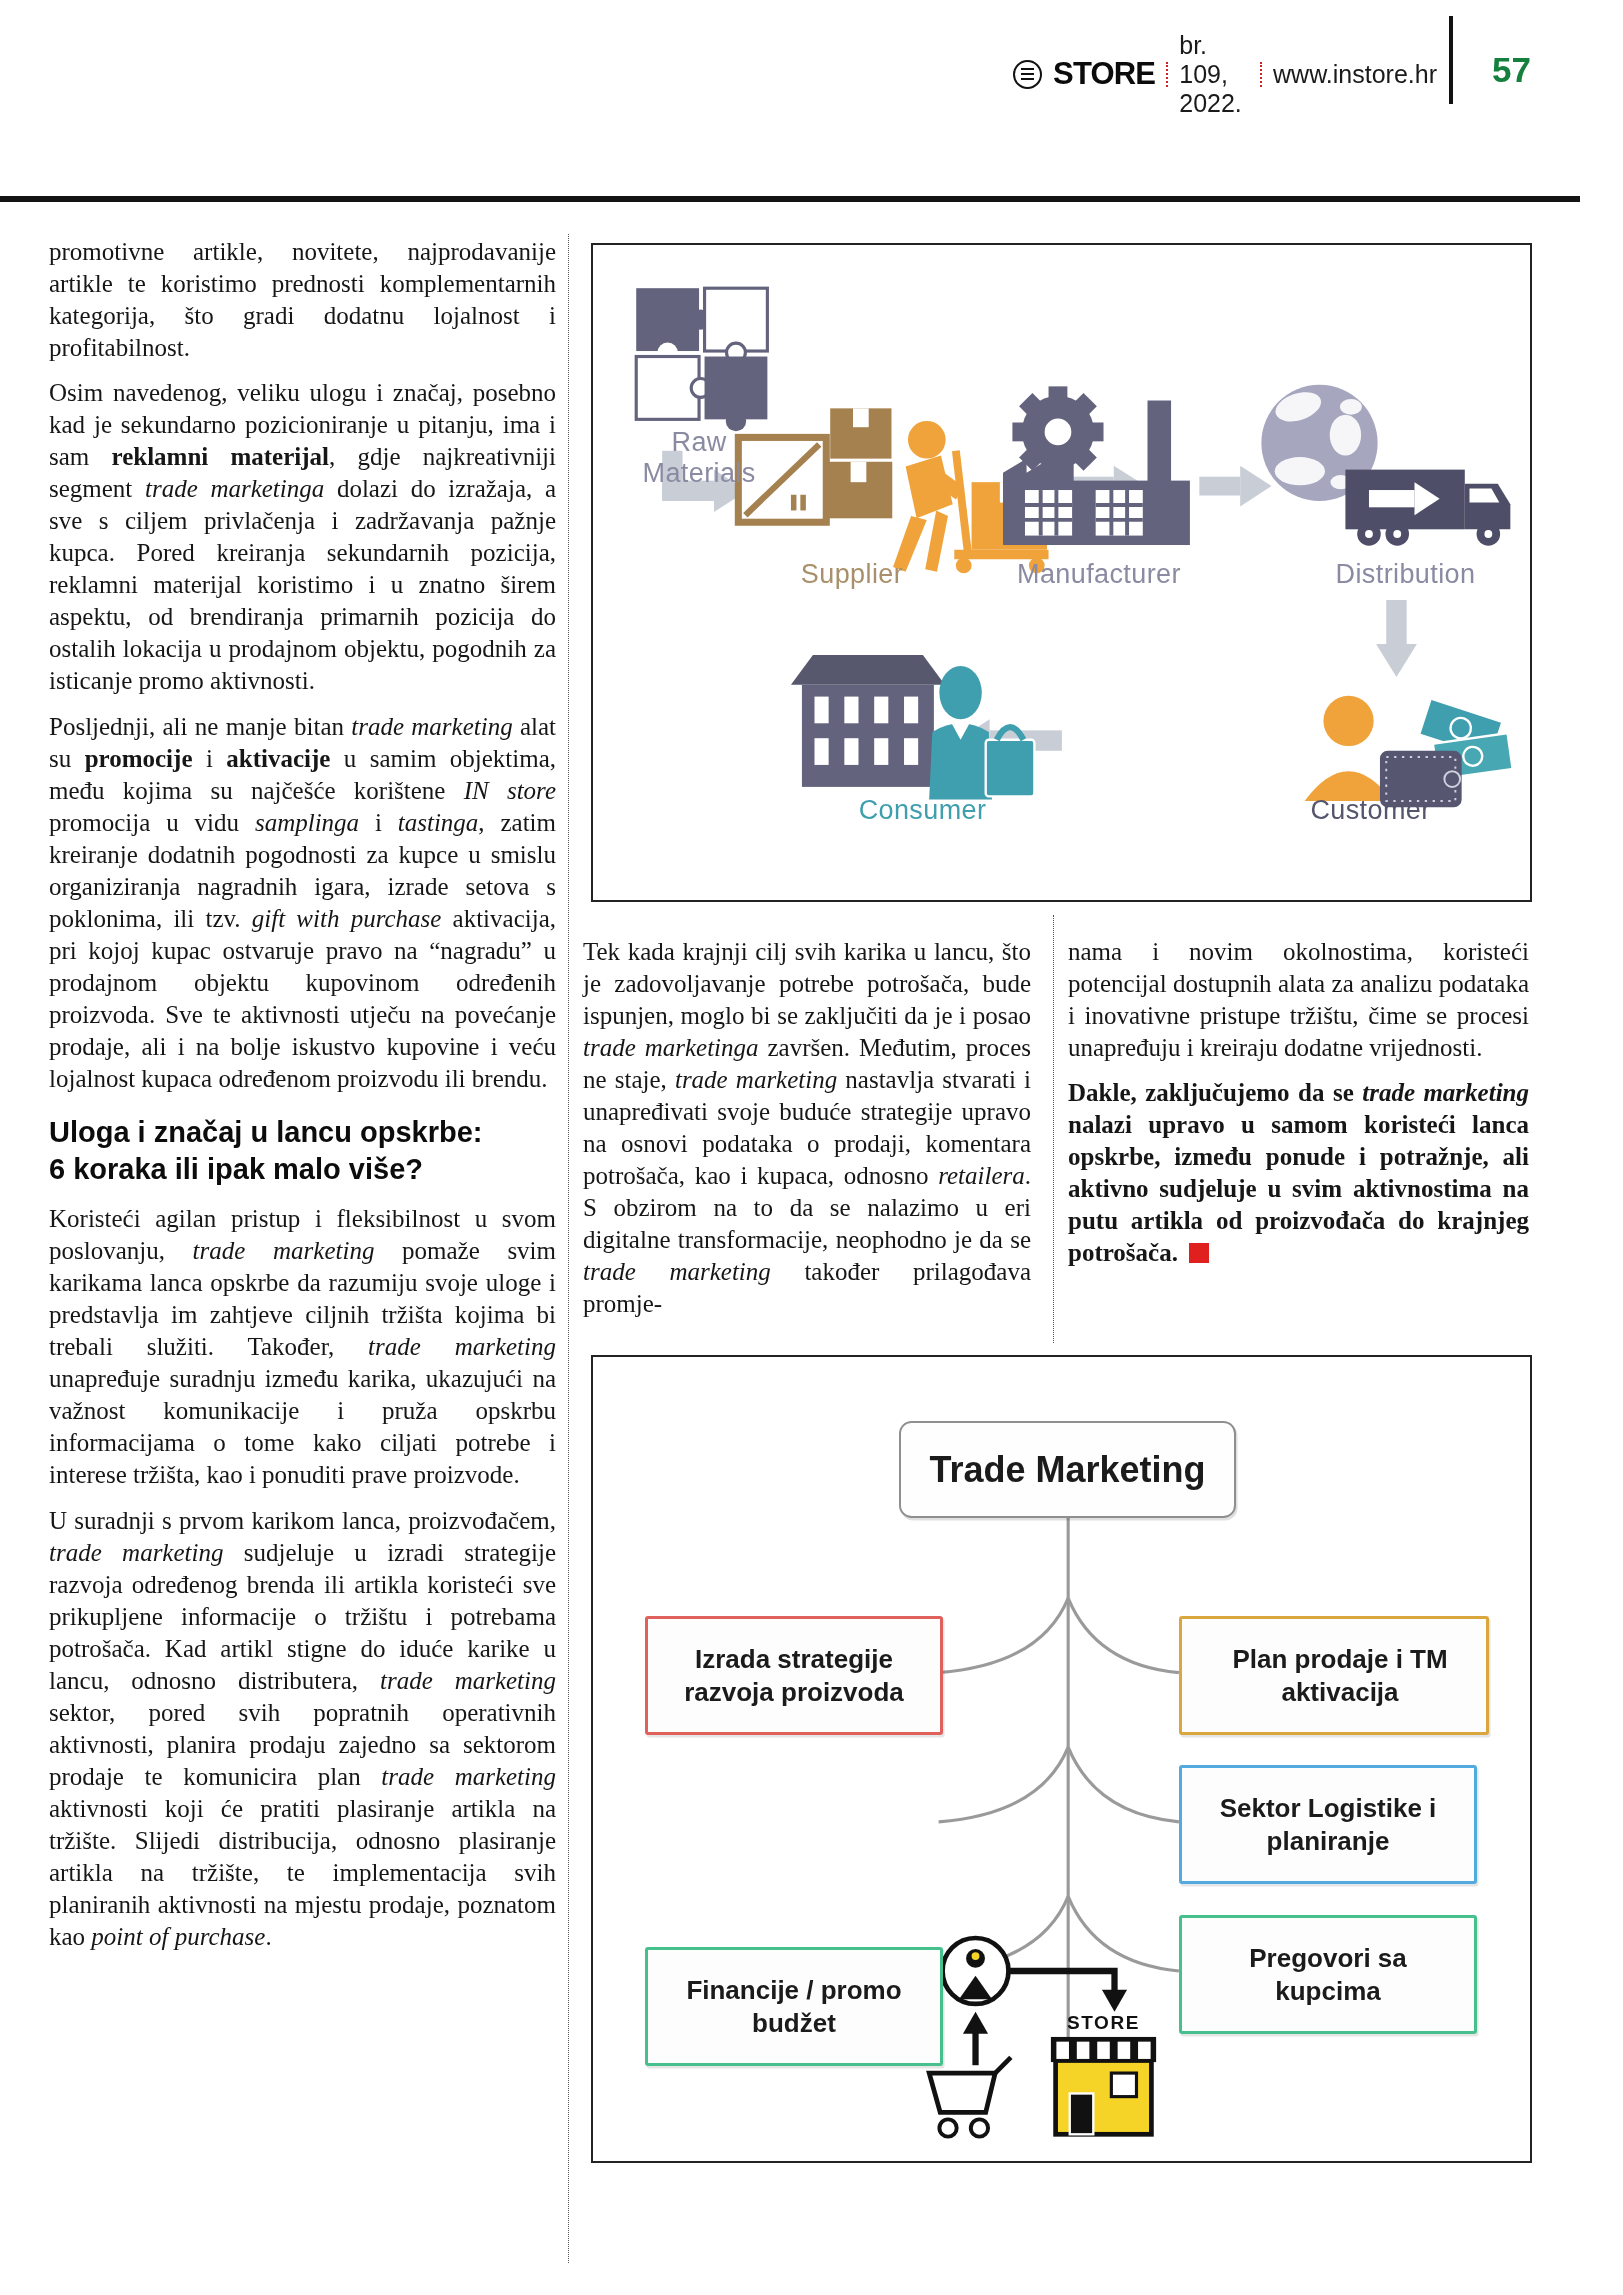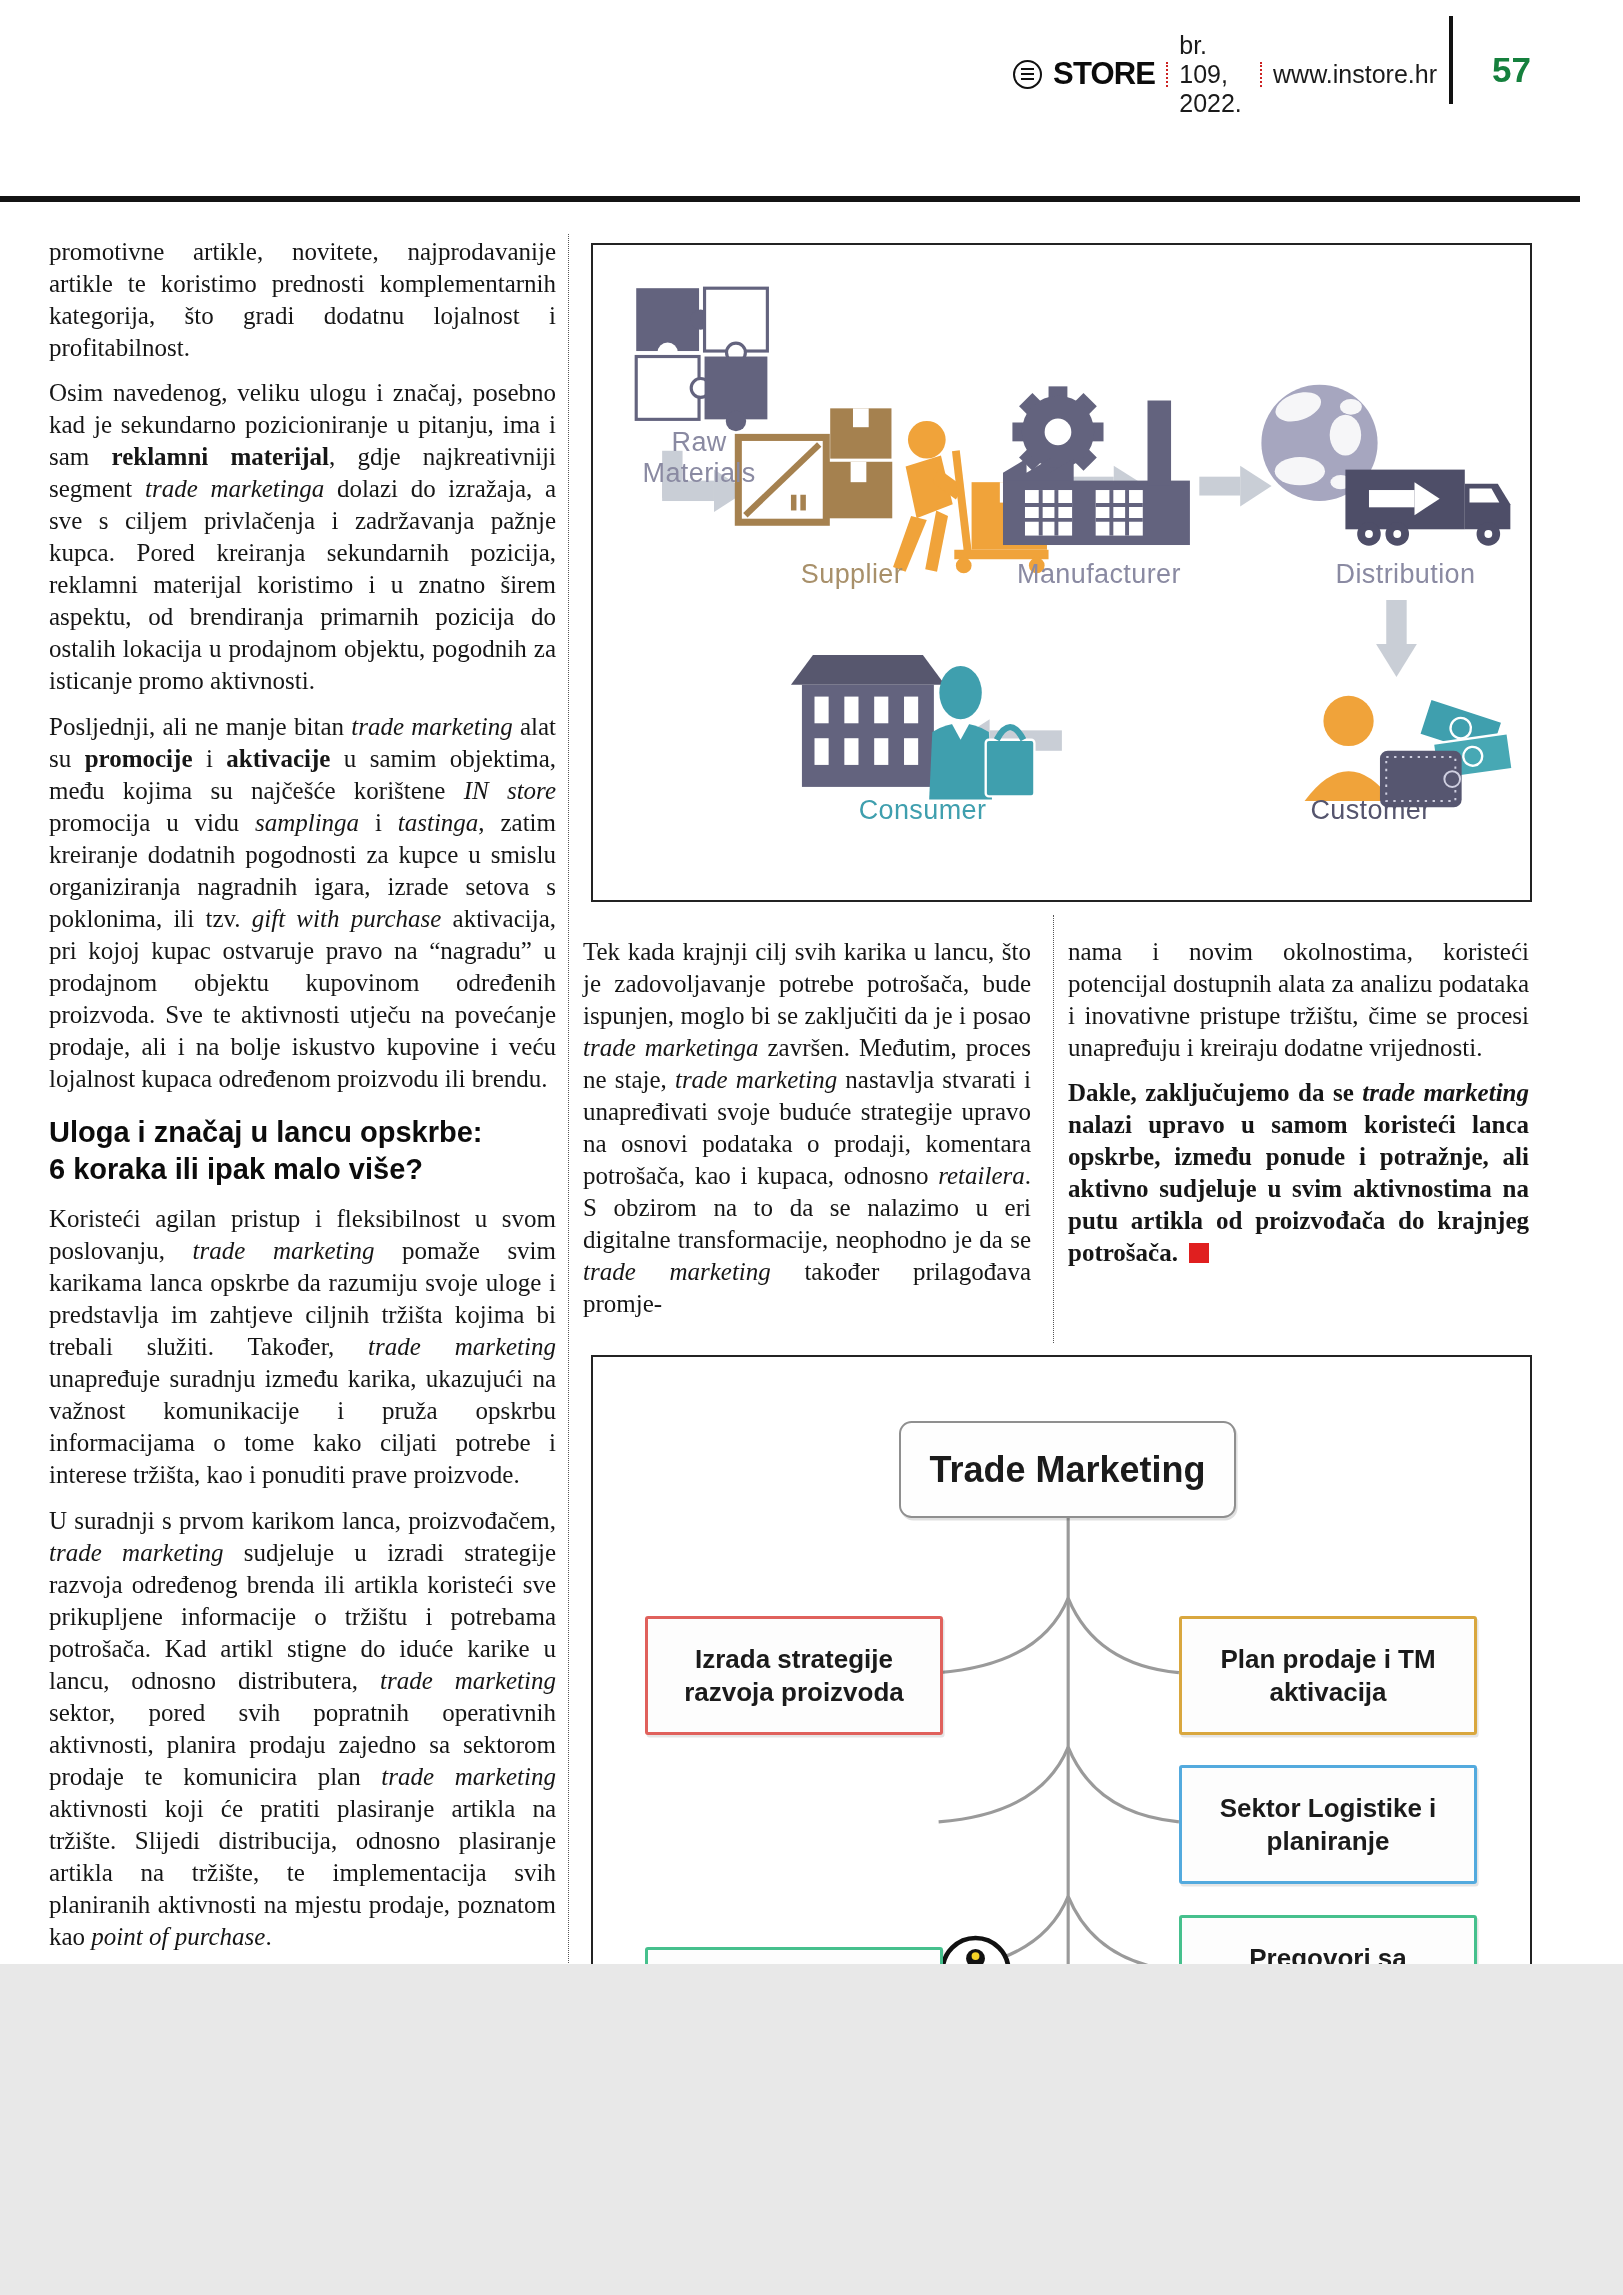--- a/index.html
+++ b/index.html
@@ -1,16 +1,16 @@
 <!DOCTYPE html>
 <html style="font-size:12.6px"><head>
 <meta charset="utf-8">
 <style>
   html,body{margin:0;padding:0;background:#e8e8e8;}
-  .page{position:relative;width:1623px;height:1964px;background:#ffffff;overflow:hidden;
+  .page{position:relative;width:1623px;height:2295px;background:#ffffff;overflow:hidden;
         font-family:"Liberation Serif", serif;}
 
   
   .header{position:absolute;top:55px;left:1013px;width:424px;height:38px;display:flex;
           align-items:center;justify-content:flex-end;gap:11px;
           font-family:"Liberation Sans", sans-serif;color:#1a1a1a;}
   .logo-circle{width:25px;height:25px;border:2.4px solid #111;border-radius:50%;
                display:flex;flex-direction:column;align-items:center;justify-content:center;gap:2.4px;flex:0 0 auto;}
   .logo-circle i{display:block;width:12.6px;height:2.4px;background:#111;}
   .logo-text{font-size:31px;font-weight:900;letter-spacing:-0.8px;color:#0b0b0b;}
@@ -299,21 +299,21 @@
         <line x1="512" y1="912" x2="532" y2="892" stroke-width="6"></line>
         <circle cx="452" cy="982" r="11" stroke-width="5"></circle>
         <circle cx="492" cy="982" r="11" stroke-width="5"></circle>
       </g>
     </svg>
 
     <div class="tm-root">Trade Marketing</div>
 
     <div class="tmbox" style="left: 52px; top: 259px; border-color: rgb(224, 97, 92);">Izrada strategije
 razvoja proizvoda</div>
-    <div class="tmbox" style="left: 586px; top: 259px; border-color: rgb(217, 167, 62);">Plan prodaje i TM
+    <div class="tmbox" style="left: 586px; top: 259px; border-color: rgb(217, 167, 62); padding-left: 12px;">Plan prodaje i TM
 aktivacija</div>
     <div class="tmbox" style="left: 586px; top: 408px; border-color: rgb(83, 170, 222);">Sektor Logistike i
 planiranje</div>
     <div class="tmbox" style="left: 52px; top: 558px; border-color: rgb(70, 192, 141); margin-top: 32px;">Financije / promo
 budžet</div>
     <div class="tmbox" style="left: 586px; top: 558px; border-color: rgb(70, 192, 141);">Pregovori sa
 kupcima</div>
 
     <span class="store-word">STORE</span>
   </div>

